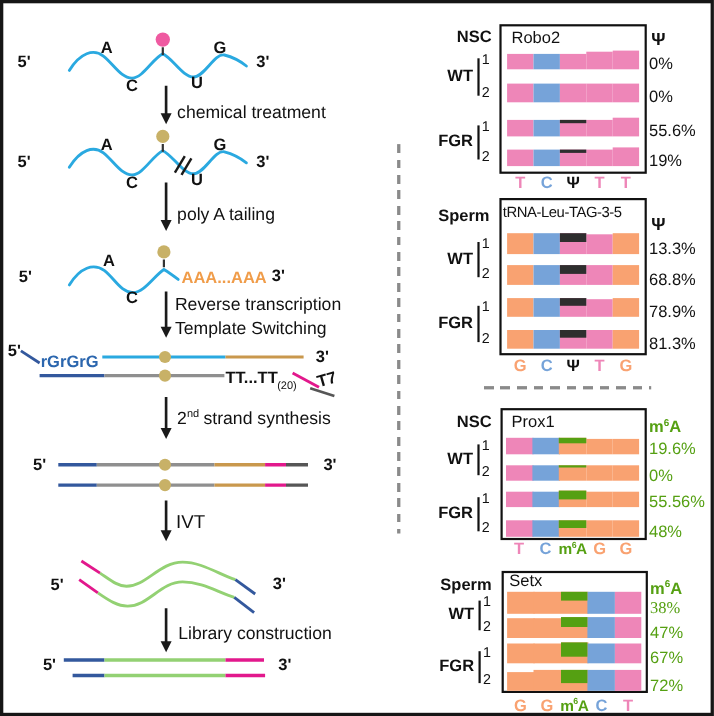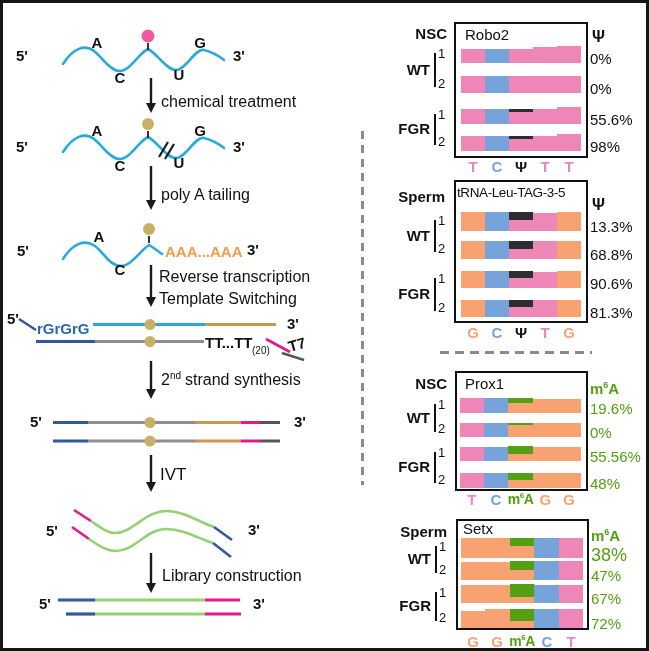--- a/index.html
+++ b/index.html
@@ -203,21 +203,21 @@
         </div>
         <div style="position: absolute; left: 587px; top: 108px; font-size: 15px; color: rgb(17, 17, 17); white-space: nowrap;">55.6%</div>
         <div style="position: absolute; left: 458px; top: 131px; width: 120px; height: 17px;">
           <div style="position: absolute; left: 0px; bottom: 0px; width: 24.4px; height: 15px; background: rgb(238, 134, 184);"></div>
           <div style="position: absolute; left: 24px; bottom: 0px; width: 24.4px; height: 15px; background: rgb(118, 163, 217);"></div>
           <div style="position: absolute; left: 48px; bottom: 0px; width: 24.4px; height: 15px; background: rgb(238, 134, 184);"></div>
           <div style="position: absolute; left: 72px; bottom: 0px; width: 24.4px; height: 15px; background: rgb(238, 134, 184);"></div>
           <div style="position: absolute; left: 96px; bottom: 0px; width: 24.4px; height: 17px; background: rgb(238, 134, 184);"></div>
           <div style="position: absolute; left: 48px; top: 2px; width: 24px; height: 2.5px; background: rgb(46, 46, 46); z-index: 2;"></div>
         </div>
-        <div style="position: absolute; left: 587px; top: 135px; font-size: 15px; color: rgb(17, 17, 17); white-space: nowrap;">98%</div>
+        <div style="position: absolute; left: 587px; top: 135px; font-size: 15px; color: rgb(17, 17, 17); white-space: nowrap;">19%</div>
         <div style="position: absolute; left: 0px; top: 0px;">
           <div style="position: absolute; left: 431px; top: 49.5px; width: 2px; height: 34px; background: rgb(17, 17, 17);"></div>
           <div style="position: absolute; left: 382px; top: 57.5px; width: 45px; text-align: right; font-weight: bold; font-size: 15px; color: rgb(17, 17, 17);">WT</div>
           <div style="position: absolute; left: 435px; top: 42.5px; font-size: 13px; color: rgb(17, 17, 17);">1</div>
           <div style="position: absolute; left: 435px; top: 72.5px; font-size: 13px; color: rgb(17, 17, 17);">2</div>
         </div>
         <div style="position: absolute; left: 0px; top: 0px;">
           <div style="position: absolute; left: 431px; top: 110.5px; width: 2px; height: 31px; background: rgb(17, 17, 17);"></div>
           <div style="position: absolute; left: 382px; top: 117px; width: 45px; text-align: right; font-weight: bold; font-size: 15px; color: rgb(17, 17, 17);">FGR</div>
           <div style="position: absolute; left: 435px; top: 103.5px; font-size: 13px; color: rgb(17, 17, 17);">1</div>
@@ -255,21 +255,21 @@
         </div>
         <div style="position: absolute; left: 587px; top: 243px; font-size: 15px; color: rgb(17, 17, 17); white-space: nowrap;">68.8%</div>
         <div style="position: absolute; left: 458px; top: 268px; width: 120px; height: 17px;">
           <div style="position: absolute; left: 0px; bottom: 0px; width: 24.4px; height: 17px; background: rgb(249, 162, 113);"></div>
           <div style="position: absolute; left: 24px; bottom: 0px; width: 24.4px; height: 17px; background: rgb(118, 163, 217);"></div>
           <div style="position: absolute; left: 48px; bottom: 0px; width: 24.4px; height: 17px; background: rgb(238, 134, 184);"></div>
           <div style="position: absolute; left: 72px; bottom: 0px; width: 24.4px; height: 16px; background: rgb(238, 134, 184);"></div>
           <div style="position: absolute; left: 96px; bottom: 0px; width: 24.4px; height: 17px; background: rgb(249, 162, 113);"></div>
           <div style="position: absolute; left: 48px; top: 0px; width: 24px; height: 7px; background: rgb(46, 46, 46); z-index: 2;"></div>
         </div>
-        <div style="position: absolute; left: 587px; top: 272px; font-size: 15px; color: rgb(17, 17, 17); white-space: nowrap;">90.6%</div>
+        <div style="position: absolute; left: 587px; top: 272px; font-size: 15px; color: rgb(17, 17, 17); white-space: nowrap;">78.9%</div>
         <div style="position: absolute; left: 458px; top: 297px; width: 120px; height: 17px;">
           <div style="position: absolute; left: 0px; bottom: 0px; width: 24.4px; height: 17px; background: rgb(249, 162, 113);"></div>
           <div style="position: absolute; left: 24px; bottom: 0px; width: 24.4px; height: 17px; background: rgb(118, 163, 217);"></div>
           <div style="position: absolute; left: 48px; bottom: 0px; width: 24.4px; height: 17px; background: rgb(238, 134, 184);"></div>
           <div style="position: absolute; left: 72px; bottom: 0px; width: 24.4px; height: 17px; background: rgb(238, 134, 184);"></div>
           <div style="position: absolute; left: 96px; bottom: 0px; width: 24.4px; height: 17px; background: rgb(249, 162, 113);"></div>
           <div style="position: absolute; left: 48px; top: 0px; width: 24px; height: 7px; background: rgb(46, 46, 46); z-index: 2;"></div>
         </div>
         <div style="position: absolute; left: 587px; top: 301px; font-size: 15px; color: rgb(17, 17, 17); white-space: nowrap;">81.3%</div>
         <div style="position: absolute; left: 0px; top: 0px;">
@@ -359,21 +359,21 @@
         <div style="position: absolute; left: 460px; top: 517px; font-size: 15px; color: rgb(17, 17, 17); white-space: nowrap;">Setx</div>
         <div style="position: absolute; left: 588px; top: 524px; font-weight: bold; font-size: 15px; color: rgb(85, 160, 18);">m<sup style="font-size: 9px;">6</sup>A</div>
         <div style="position: absolute; left: 458px; top: 535px; width: 122px; height: 20px;">
           <div style="position: absolute; left: 0px; bottom: 0px; width: 24.8px; height: 20px; background: rgb(249, 162, 113);"></div>
           <div style="position: absolute; left: 24.4px; bottom: 0px; width: 24.8px; height: 20px; background: rgb(249, 162, 113);"></div>
           <div style="position: absolute; left: 48.8px; bottom: 0px; width: 24.8px; height: 20px; background: rgb(249, 162, 113);"></div>
           <div style="position: absolute; left: 73.2px; bottom: 0px; width: 24.8px; height: 20px; background: rgb(118, 163, 217);"></div>
           <div style="position: absolute; left: 97.6px; bottom: 0px; width: 24.8px; height: 20px; background: rgb(238, 134, 184);"></div>
           <div style="position: absolute; left: 48.8px; top: 0px; width: 24.4px; height: 8px; background: rgb(85, 160, 18); z-index: 2;"></div>
         </div>
-        <div style="position: absolute; left: 588px; top: 542px; font-size: 18px; color: rgb(85, 160, 18); white-space: nowrap;">38%</div>
+        <div style="position: absolute; left: 588px; top: 542px; font-size: 15px; color: rgb(85, 160, 18); white-space: nowrap; font-family: Liberation Serif, serif;">38%</div>
         <div style="position: absolute; left: 458px; top: 558px; width: 122px; height: 19px;">
           <div style="position: absolute; left: 0px; bottom: 0px; width: 24.8px; height: 18px; background: rgb(249, 162, 113);"></div>
           <div style="position: absolute; left: 24.4px; bottom: 0px; width: 24.8px; height: 18px; background: rgb(249, 162, 113);"></div>
           <div style="position: absolute; left: 48.8px; bottom: 0px; width: 24.8px; height: 19px; background: rgb(249, 162, 113);"></div>
           <div style="position: absolute; left: 73.2px; bottom: 0px; width: 24.8px; height: 19px; background: rgb(118, 163, 217);"></div>
           <div style="position: absolute; left: 97.6px; bottom: 0px; width: 24.8px; height: 19px; background: rgb(238, 134, 184);"></div>
           <div style="position: absolute; left: 48.8px; top: 0px; width: 24.4px; height: 9px; background: rgb(85, 160, 18); z-index: 2;"></div>
         </div>
         <div style="position: absolute; left: 588px; top: 564px; font-size: 15px; color: rgb(85, 160, 18); white-space: nowrap;">47%</div>
         <div style="position: absolute; left: 458px; top: 582px; width: 122px; height: 18px;">

